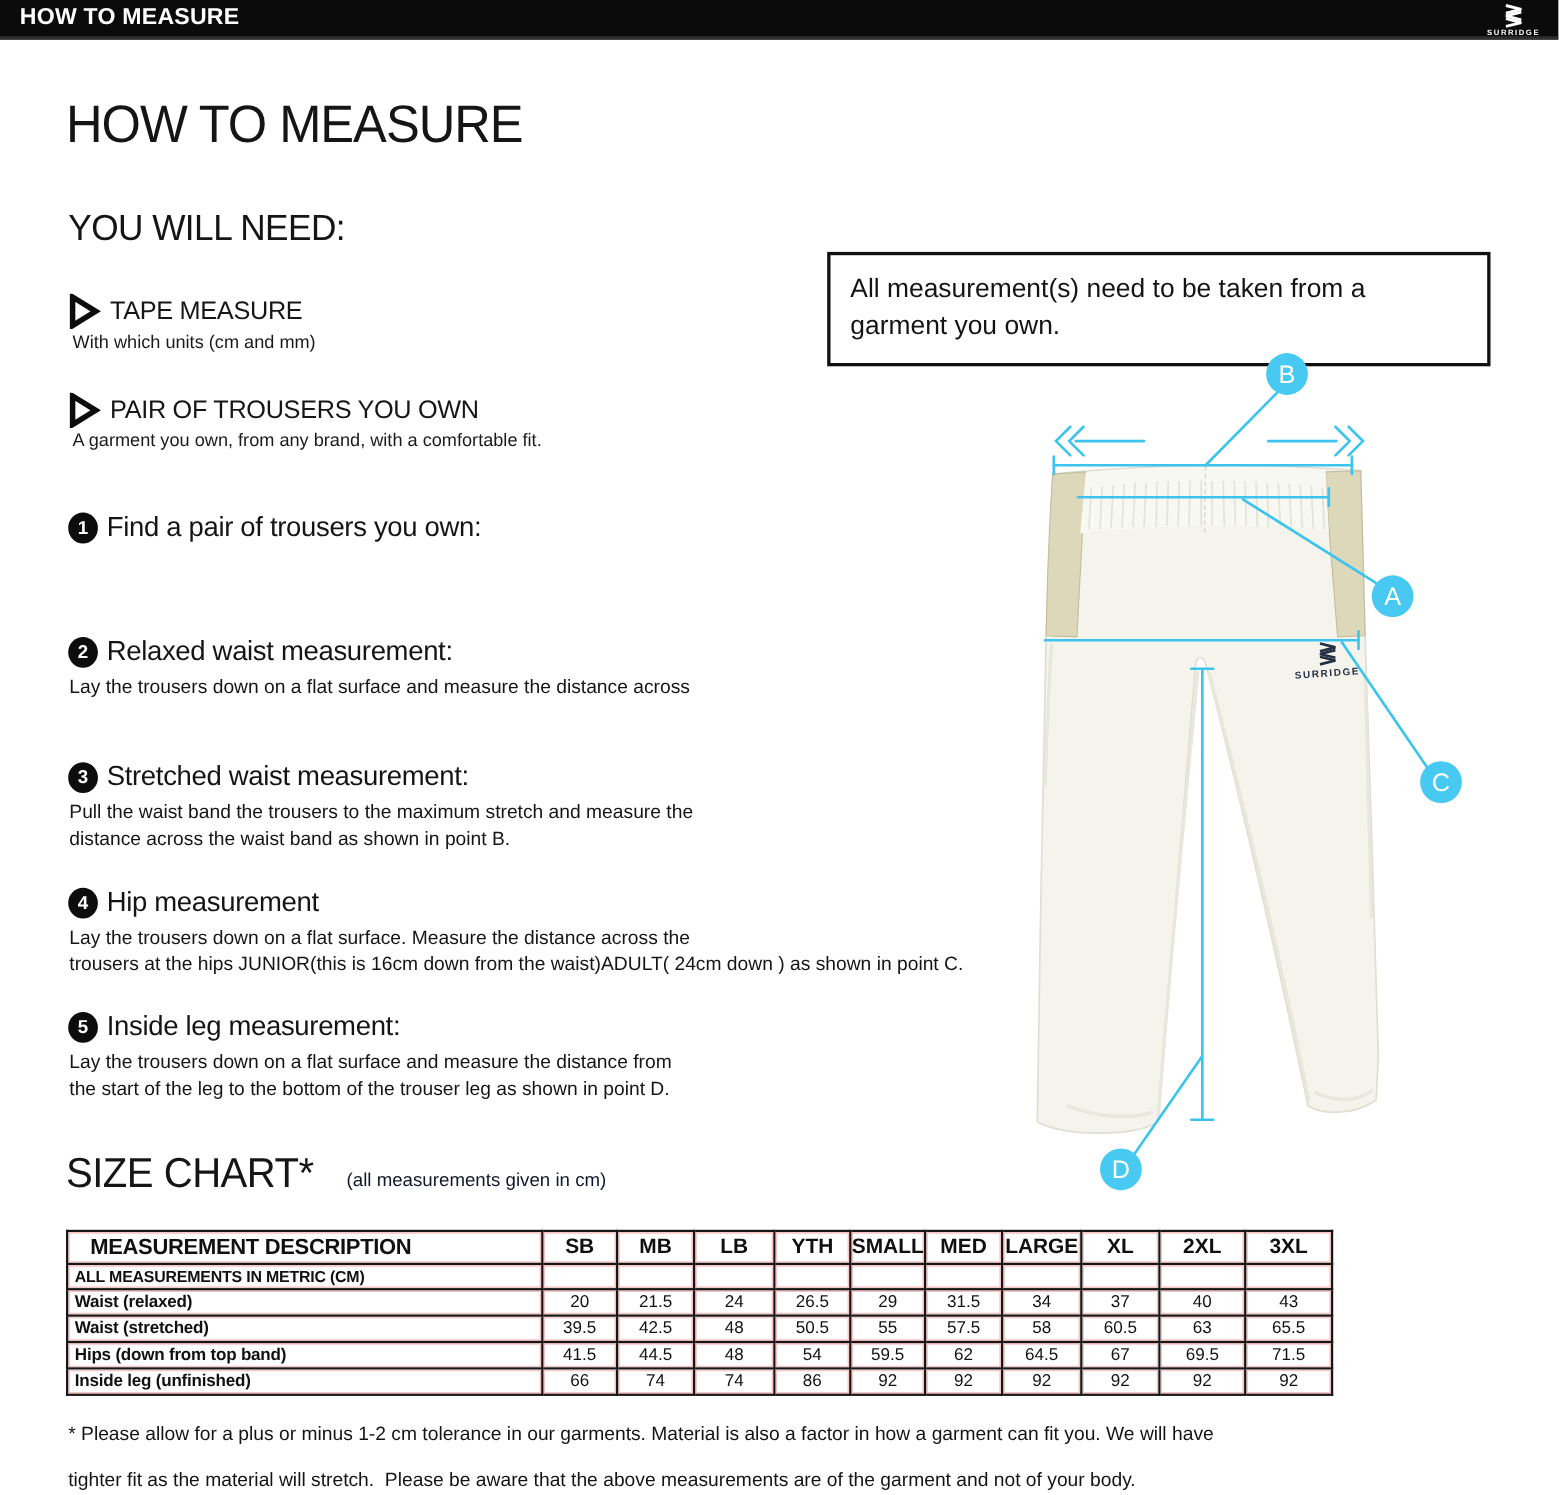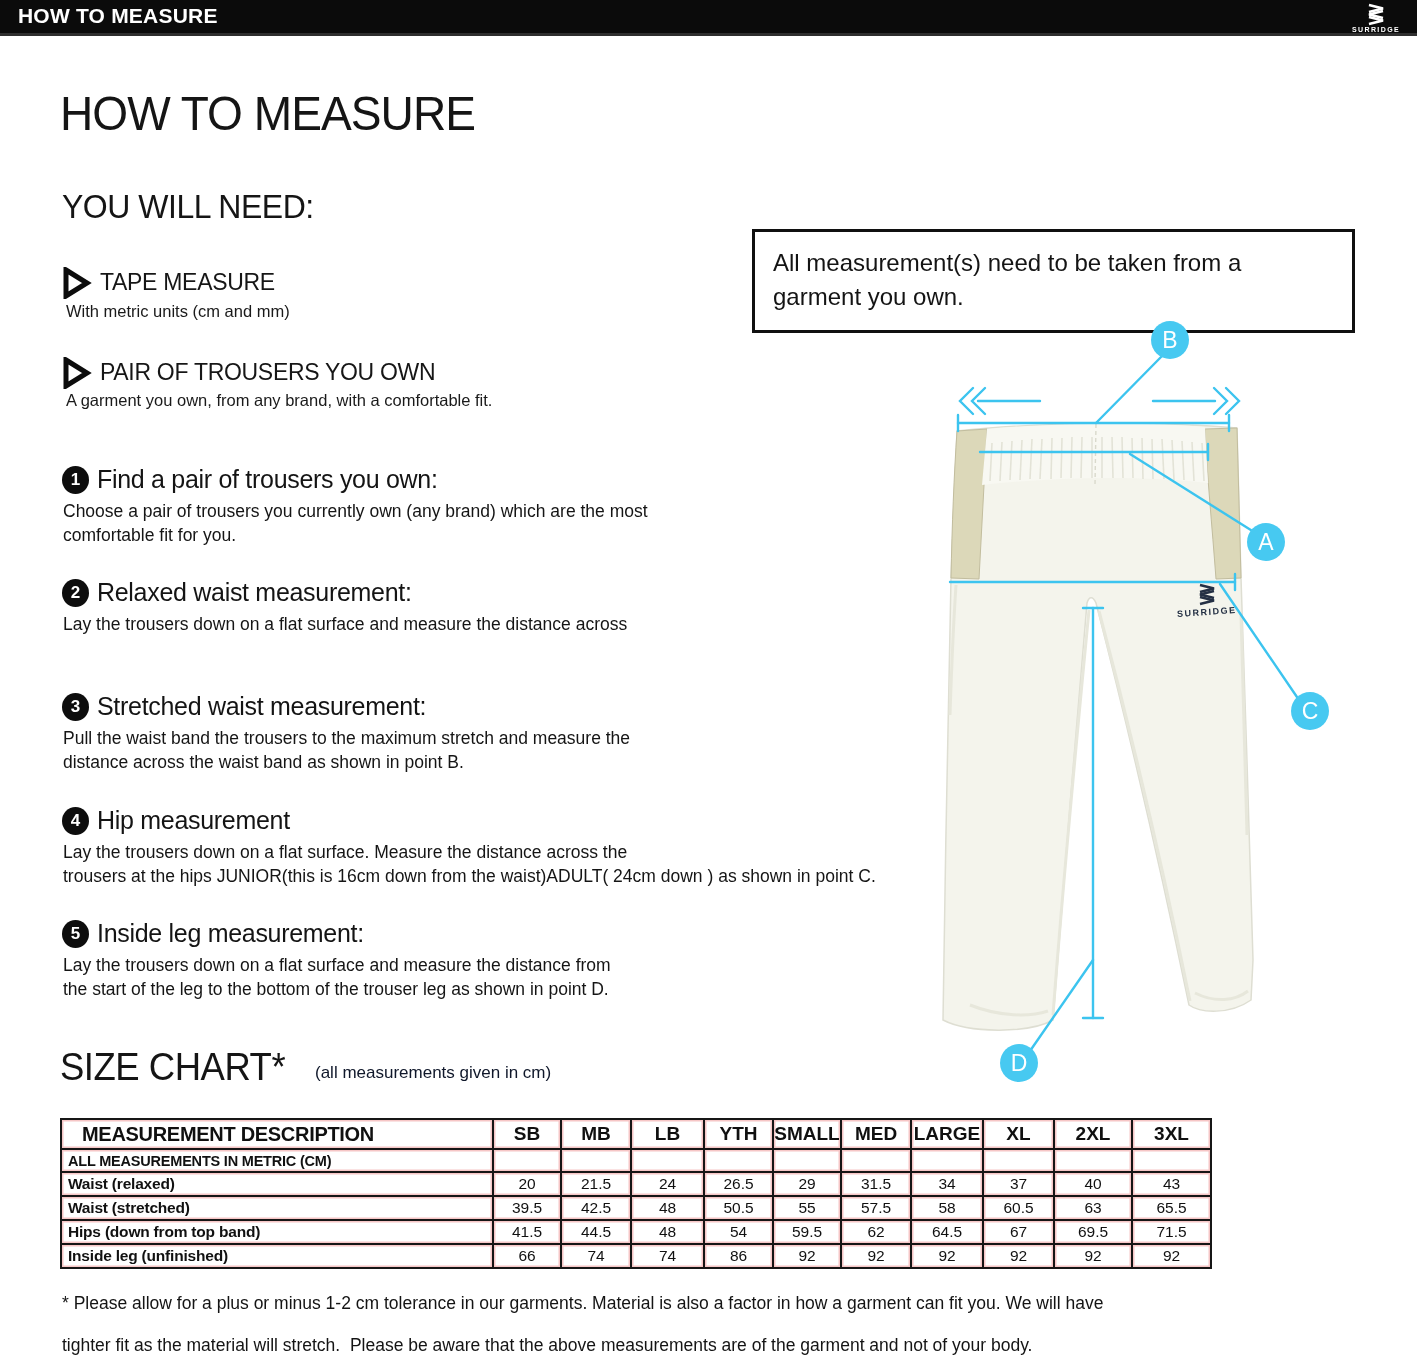--- a/index.html
+++ b/index.html
@@ -98,33 +98,32 @@
   <div class="page-title">HOW TO MEASURE</div>
 
   <div class="note-box">All measurement(s) need to be taken from a garment you own.</div>
 
   <div class="need-heading">YOU WILL NEED:</div>
 
   <svg class="tri-icon" style="left:60px; top:267px;" width="32" height="32" viewBox="0 0 32 32">
     <polygon points="6,3 27,16 6,29" fill="#fff" stroke="#0c0c0c" stroke-width="5" stroke-linejoin="miter"></polygon>
   </svg>
   <div class="need-item-label" style="position:absolute; left:100px; top:269px;">TAPE MEASURE</div>
-  <div class="need-item-sub" style="position:absolute; left:66px; top:302px;">With metric units (cm and mm)</div>
+  <div class="need-item-sub" style="position:absolute; left:66px; top:302px;">With which units (cm and mm)</div>
 
   <svg class="tri-icon" style="left:60px; top:357px;" width="32" height="32" viewBox="0 0 32 32">
     <polygon points="6,3 27,16 6,29" fill="#fff" stroke="#0c0c0c" stroke-width="5" stroke-linejoin="miter"></polygon>
   </svg>
   <div class="need-item-label" style="position:absolute; left:100px; top:359px;">PAIR OF TROUSERS YOU OWN</div>
   <div class="need-item-sub" style="position:absolute; left:66px; top:391px;">A garment you own, from any brand, with a comfortable fit.</div>
 
   <div class="step-head" style="left:62px; top:465px;">
     <div class="step-num">1</div>
     <div class="step-title">Find a pair of trousers you own:</div>
   </div>
-  <div class="step-body" style="left:63px; top:500px;"><span>Choose a pair of trousers you currently own (any brand) which are the most</span><br><span>comfortable fit for you.</span></div>
 
   <div class="step-head" style="left:62px; top:578px;">
     <div class="step-num">2</div>
     <div class="step-title">Relaxed waist measurement:</div>
   </div>
   <div class="step-body" style="left:63px; top:613px;"><span>Lay the trousers down on a flat surface and measure the distance across</span><br></div>
 
   <div class="step-head" style="left:62px; top:692px;">
     <div class="step-num">3</div>
     <div class="step-title">Stretched waist measurement:</div>

